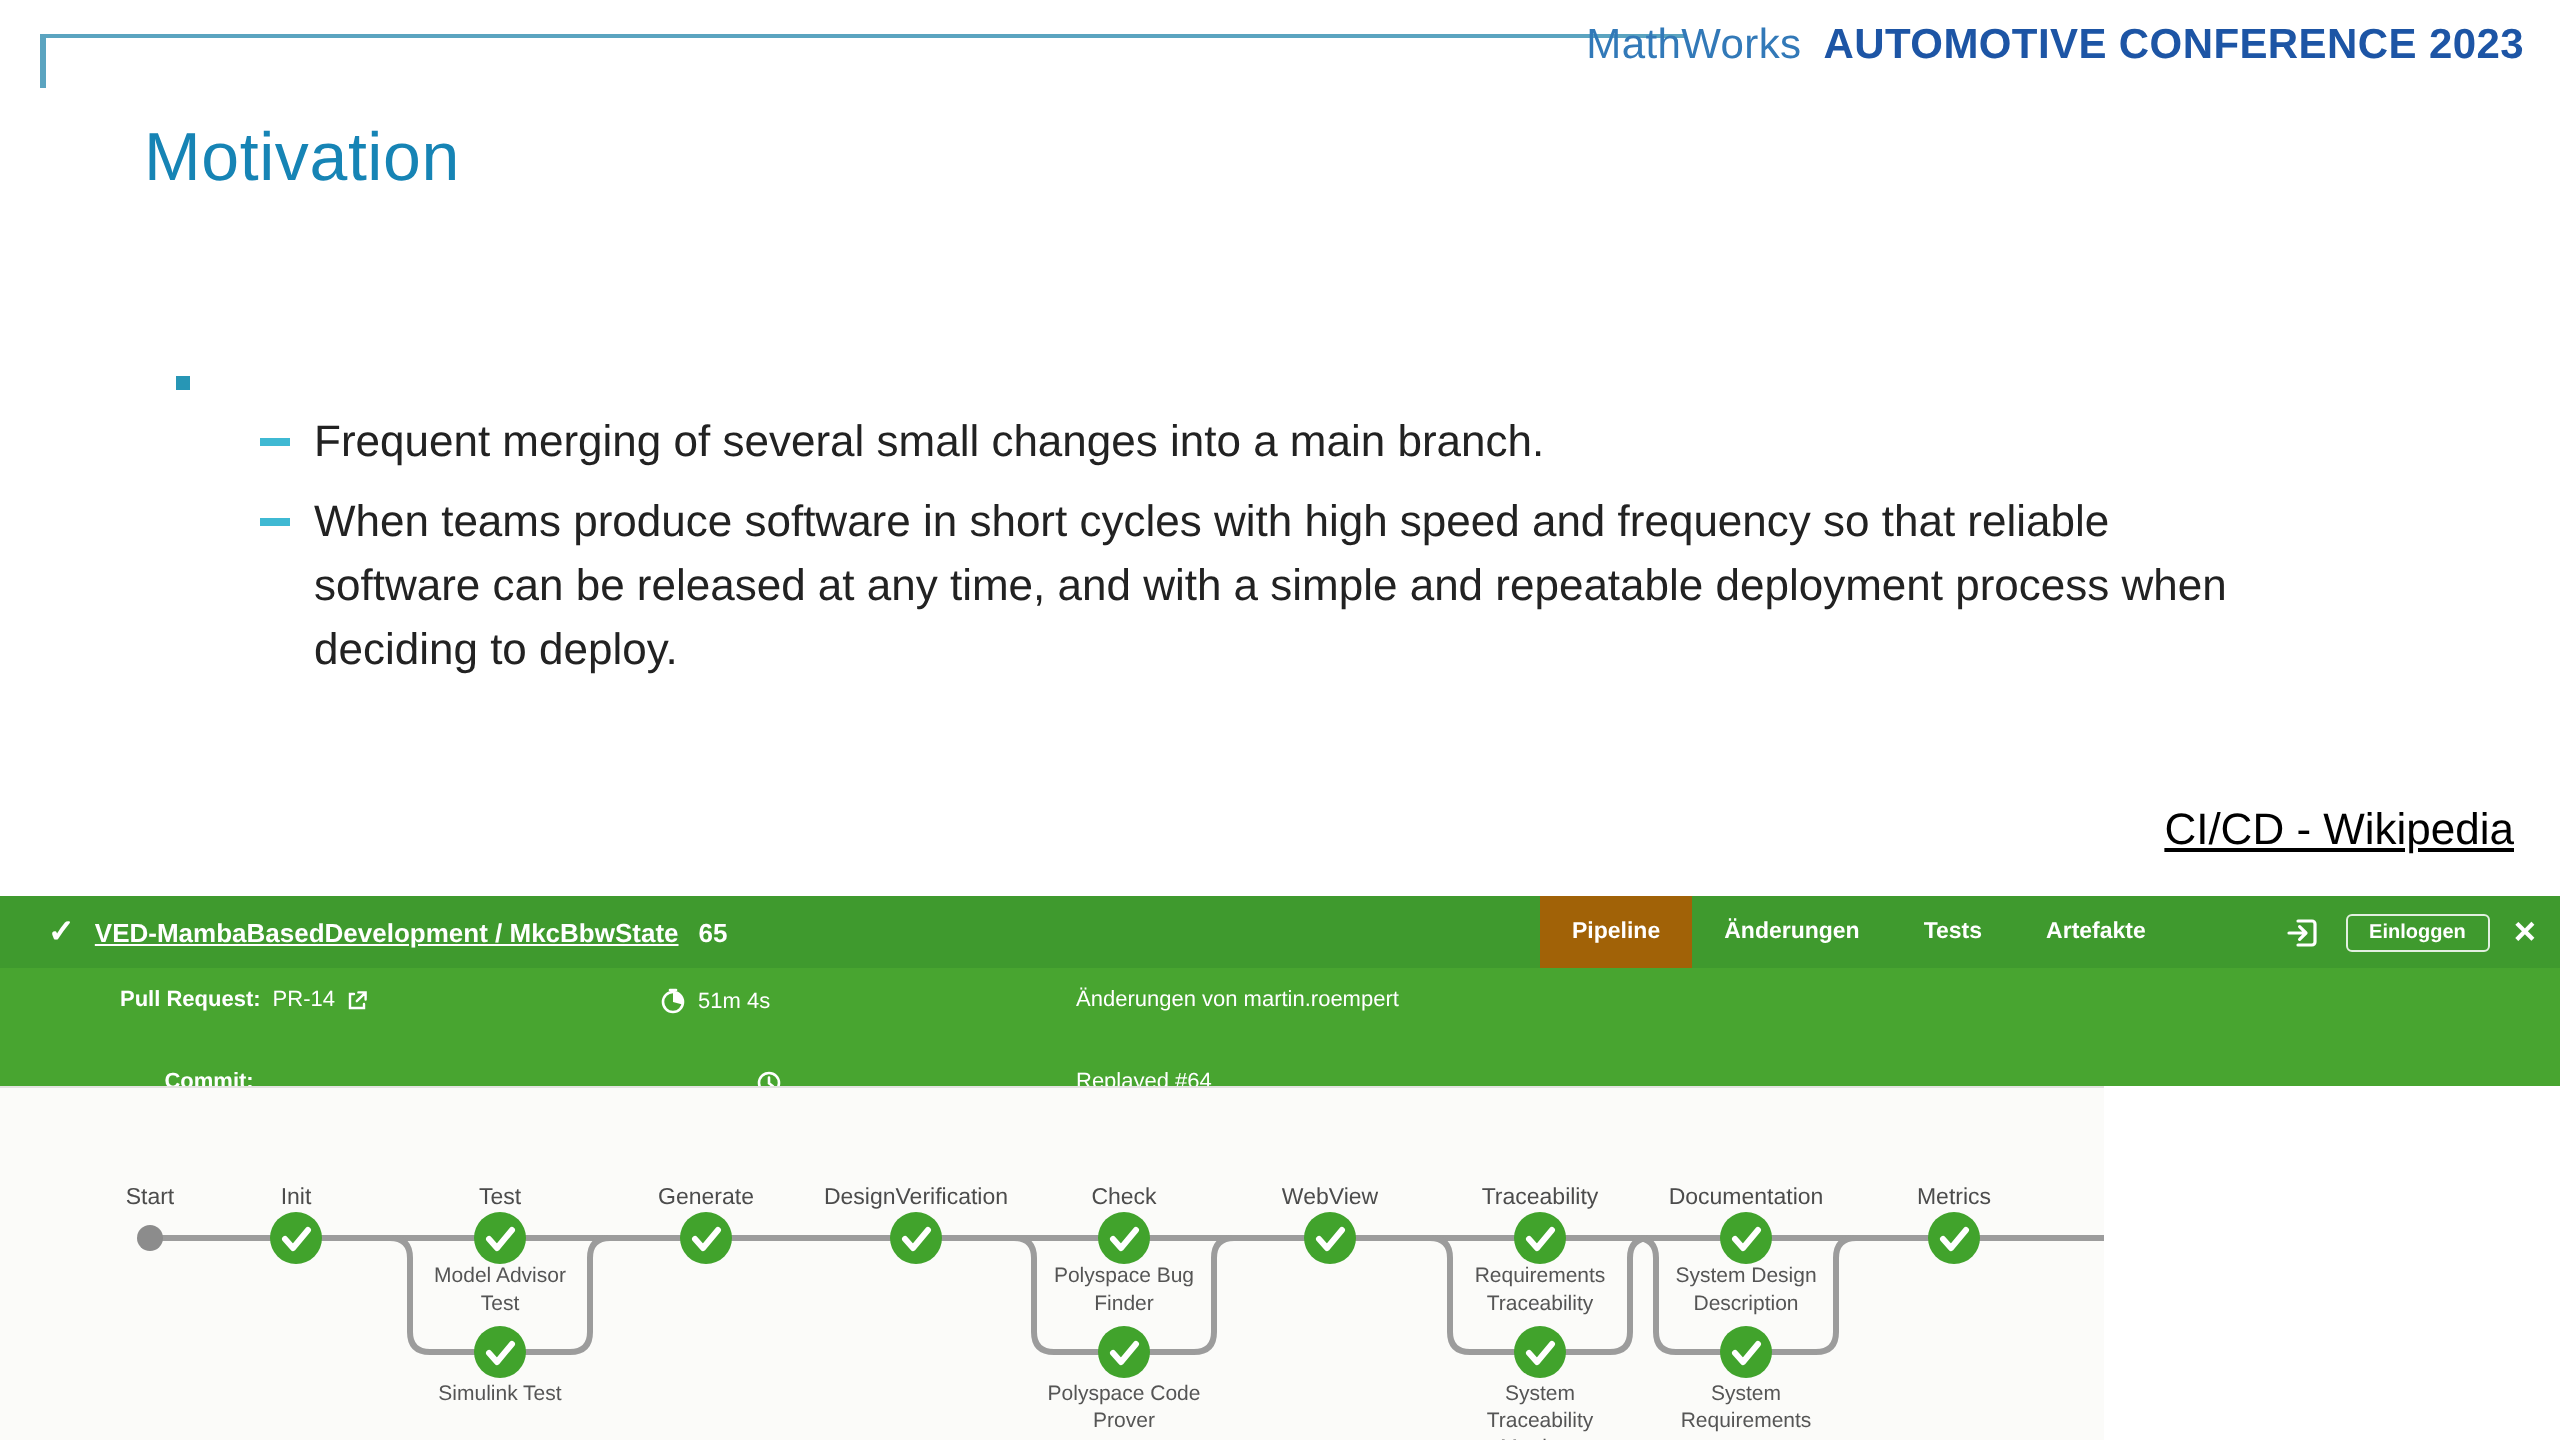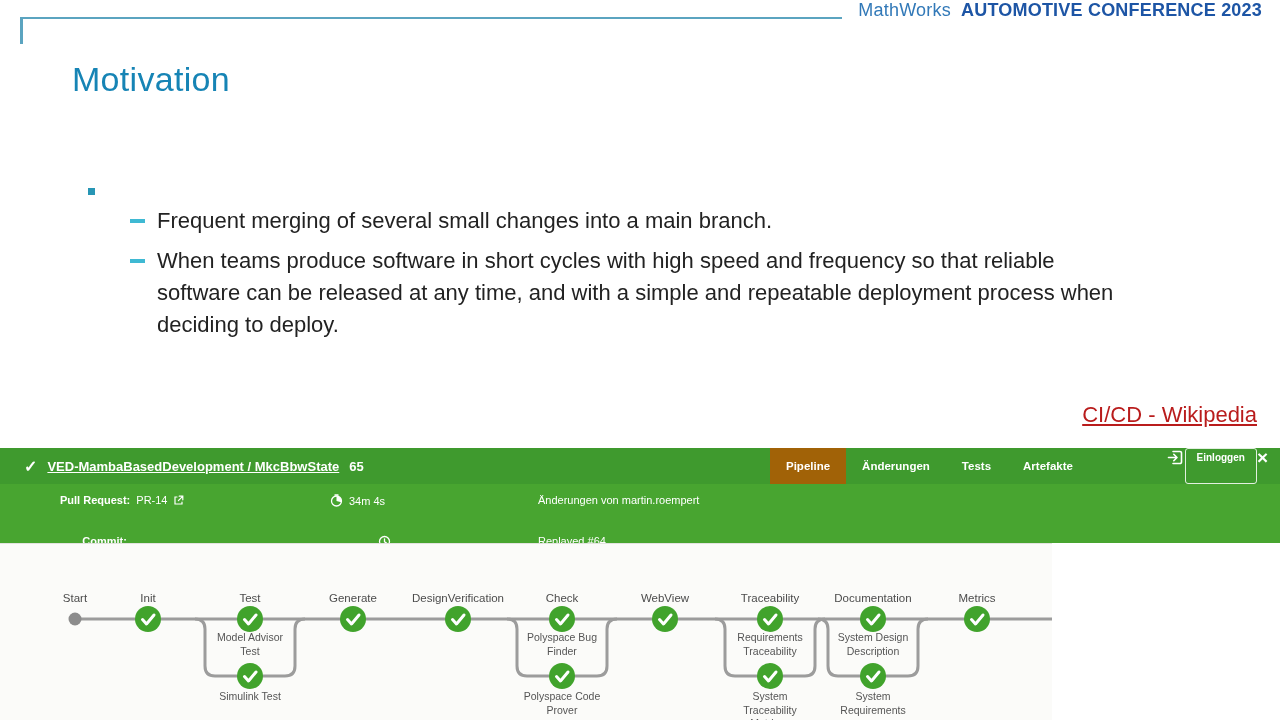--- a/index.html
+++ b/index.html
@@ -3,46 +3,46 @@
 <meta charset="utf-8">
 <style>
   * { margin:0; padding:0; box-sizing:border-box; }
   html,body { width:1280px; height:720px; overflow:hidden; background:#fff;
     font-family:"Liberation Sans", sans-serif; }
   #stage { position:absolute; width:1280px; height:720px; background:#ffffff; overflow:hidden; }
 
   
   .corner-v { position:absolute; left:20px; top:17px; width:3px; height:27px; background:#5ba4c0; }
   .corner-h { position:absolute; left:20px; top:17px; width:822px; height:2px; background:#5ba4c0; }
-  .conf-head { position:absolute; top:0; right:18px; font-size:18px; letter-spacing:.2px; white-space:nowrap; }
+  .conf-head { position:absolute; top:11px; right:18px; font-size:21px; letter-spacing:.2px; white-space:nowrap; }
   .brand-reg { color:#3279b8; font-weight:500; }
   .brand-bold { color:#1d55a5; font-weight:bold; margin-left:5px; }
 
   .slide-title { position:absolute; left:72px; top:60px; font-size:34px; color:#1684b5; font-weight:500; letter-spacing:.3px; }
 
   
   #bullet-list { position:absolute; left:88px; top:174px; width:1080px; color:#222; }
   .b-row { display:flex; align-items:flex-start; }
   .b-row.l1 { font-size:26px; line-height:34px; margin-bottom:10px; }
   .b-row.l2 { font-size:22px; line-height:32px; margin-left:42px; margin-bottom:8px; width:1010px; }
   .marker-square { flex:0 0 auto; width:7px; height:7px; background:#2796b5; margin:14px 15px 0 0; }
   .marker-dash { flex:0 0 auto; width:15px; height:3.5px; background:#3fb9d3; margin:14px 12px 0 0; }
 
-  .wiki-link { position:absolute; top:402px; right:23px; font-size:22px; color:#b91c1c; text-decoration:underline; cursor:pointer; }
+  .wiki-link { position:absolute; top:402px; right:23px; font-size:22px; color:#000000; text-decoration:underline; cursor:pointer; }
 
   
   .app-bar { position:absolute; left:0; top:448px; width:1280px; height:36px; background:#3f9a2e; color:#fff; }
   .run-title-group { position:absolute; left:24px; top:0; height:36px; display:flex; align-items:center; gap:10px; white-space:nowrap; }
   .run-check { font-size:16px; font-weight:bold; color:#fff; }
   .run-title { font-size:13px; font-weight:bold; text-decoration:underline; cursor:pointer; }
   .run-number { font-size:13px; font-weight:600; }
   .tab-strip { position:absolute; left:770px; top:0; height:36px; display:flex; }
   .tab { height:36px; line-height:36px; padding:0 16px; font-size:11.5px; font-weight:700; cursor:pointer; }
   .tab.active { background:#a16207; }
-  .bar-controls { position:absolute; right:12px; top:0; height:36px; display:flex; }
+  .bar-controls { position:absolute; right:12px; top:0; height:36px; display:flex; align-items:center; gap:12px; }
   .login-btn { border:1px solid rgba(255,255,255,.85); border-radius:3px; padding:3px 11px; font-size:10px; font-weight:700; color:#fff; cursor:pointer; }
   .close-x { font-size:19px; font-weight:bold; line-height:1; cursor:pointer; }
   .hdr-icon { display:inline-flex; cursor:pointer; }
 
   
   .info-bar { position:absolute; left:0; top:484px; width:1280px; height:59px; background:#48a530; color:#fff; font-size:11px; }
   .info-bar .cell { position:absolute; white-space:nowrap; display:flex; align-items:flex-end; gap:6px; }
   .lbl { font-weight:700; }
   .commit-hash { margin-left:24px; }
   .r1 { top:10px; } .r2 { top:51px;flex-direction:column; }
@@ -121,21 +121,21 @@
       <span class="commit-hash">e0b3083</span>
     </div>
     <div class="cell r1 c2">
       <span class="hdr-icon">
         <svg width="13" height="13" viewBox="0 0 13 13">
           <circle cx="6.5" cy="7" r="5" fill="none" stroke="#fff" stroke-width="1.3"></circle>
           <path d="M6.5 7 L6.5 2 A5 5 0 0 1 11.2 8.3 Z" fill="#fff"></path>
           <path d="M5 1h3" stroke="#fff" stroke-width="1.3" stroke-linecap="round"></path>
         </svg>
       </span>
-      <span>34m 4s</span>
+      <span>51m 4s</span>
     </div>
     <div class="cell r2 c2">
       <span class="hdr-icon">
         <svg width="13" height="13" viewBox="0 0 13 13" fill="none" stroke="#fff" stroke-width="1.3" stroke-linecap="round">
           <circle cx="6.5" cy="6.5" r="5"></circle>
             <path d="M6.5 3.8v2.9l2 1.4"></path>
         </svg>
       </span>
       <span>a month ago</span>
     </div>

